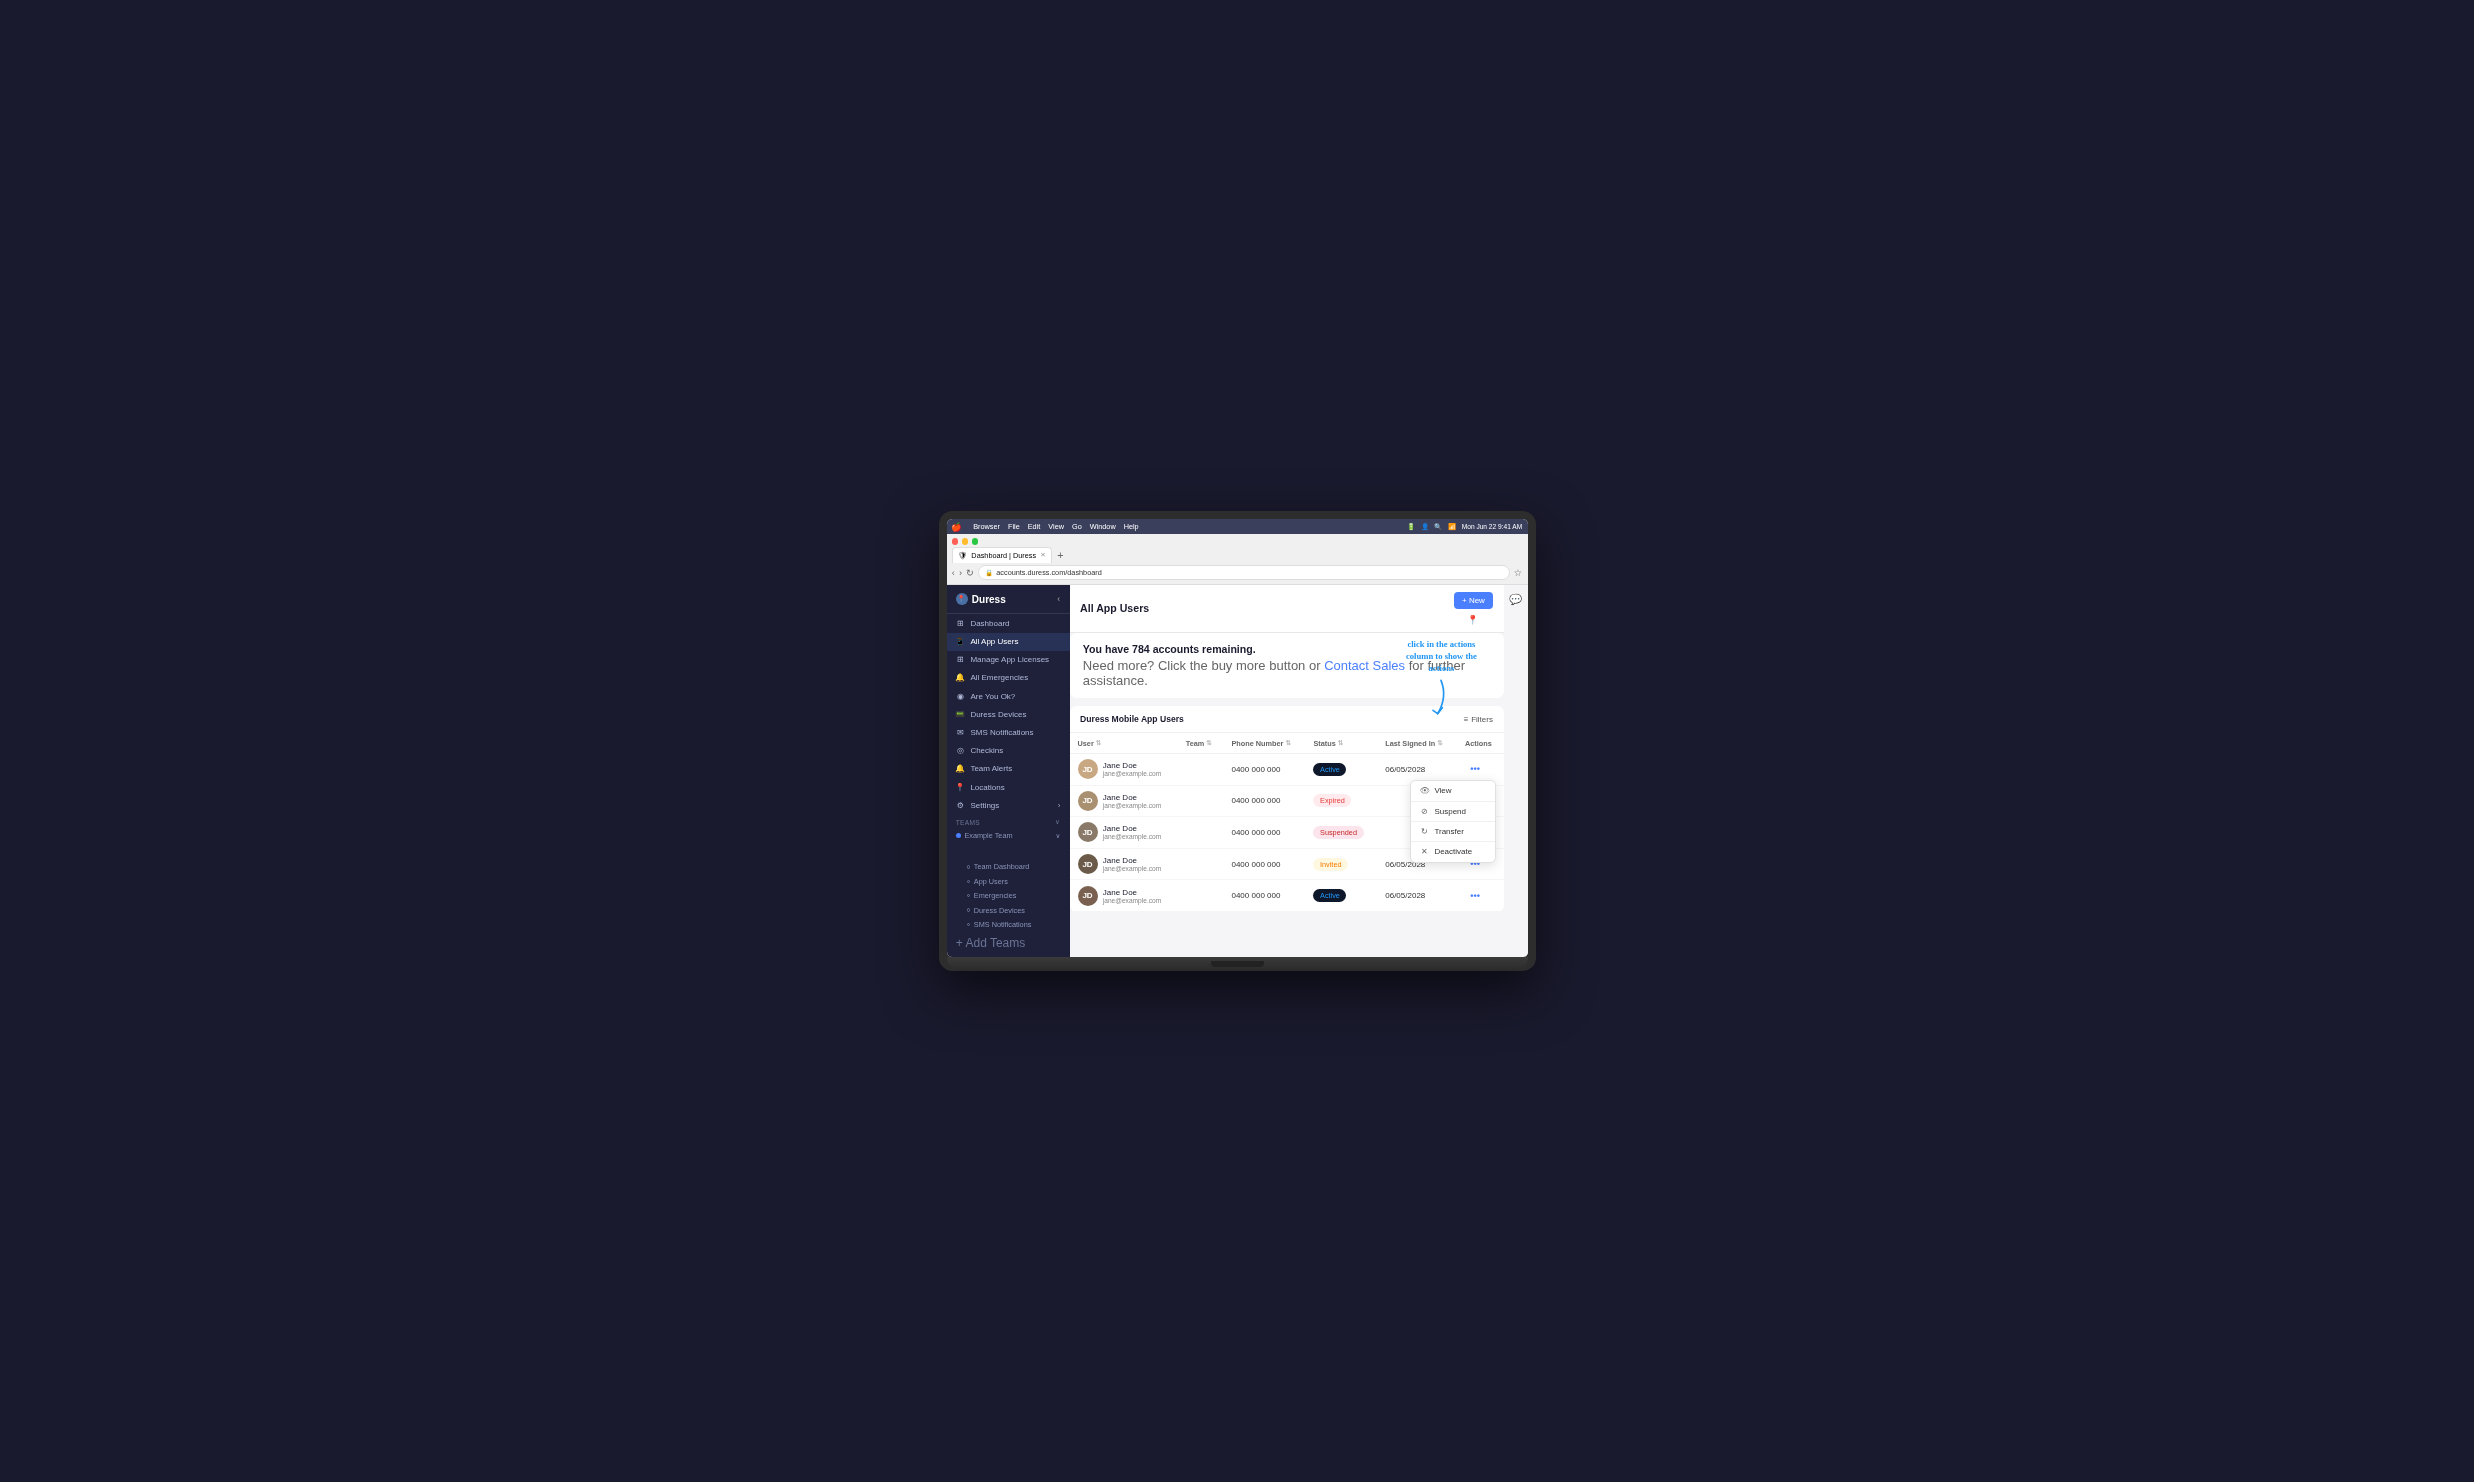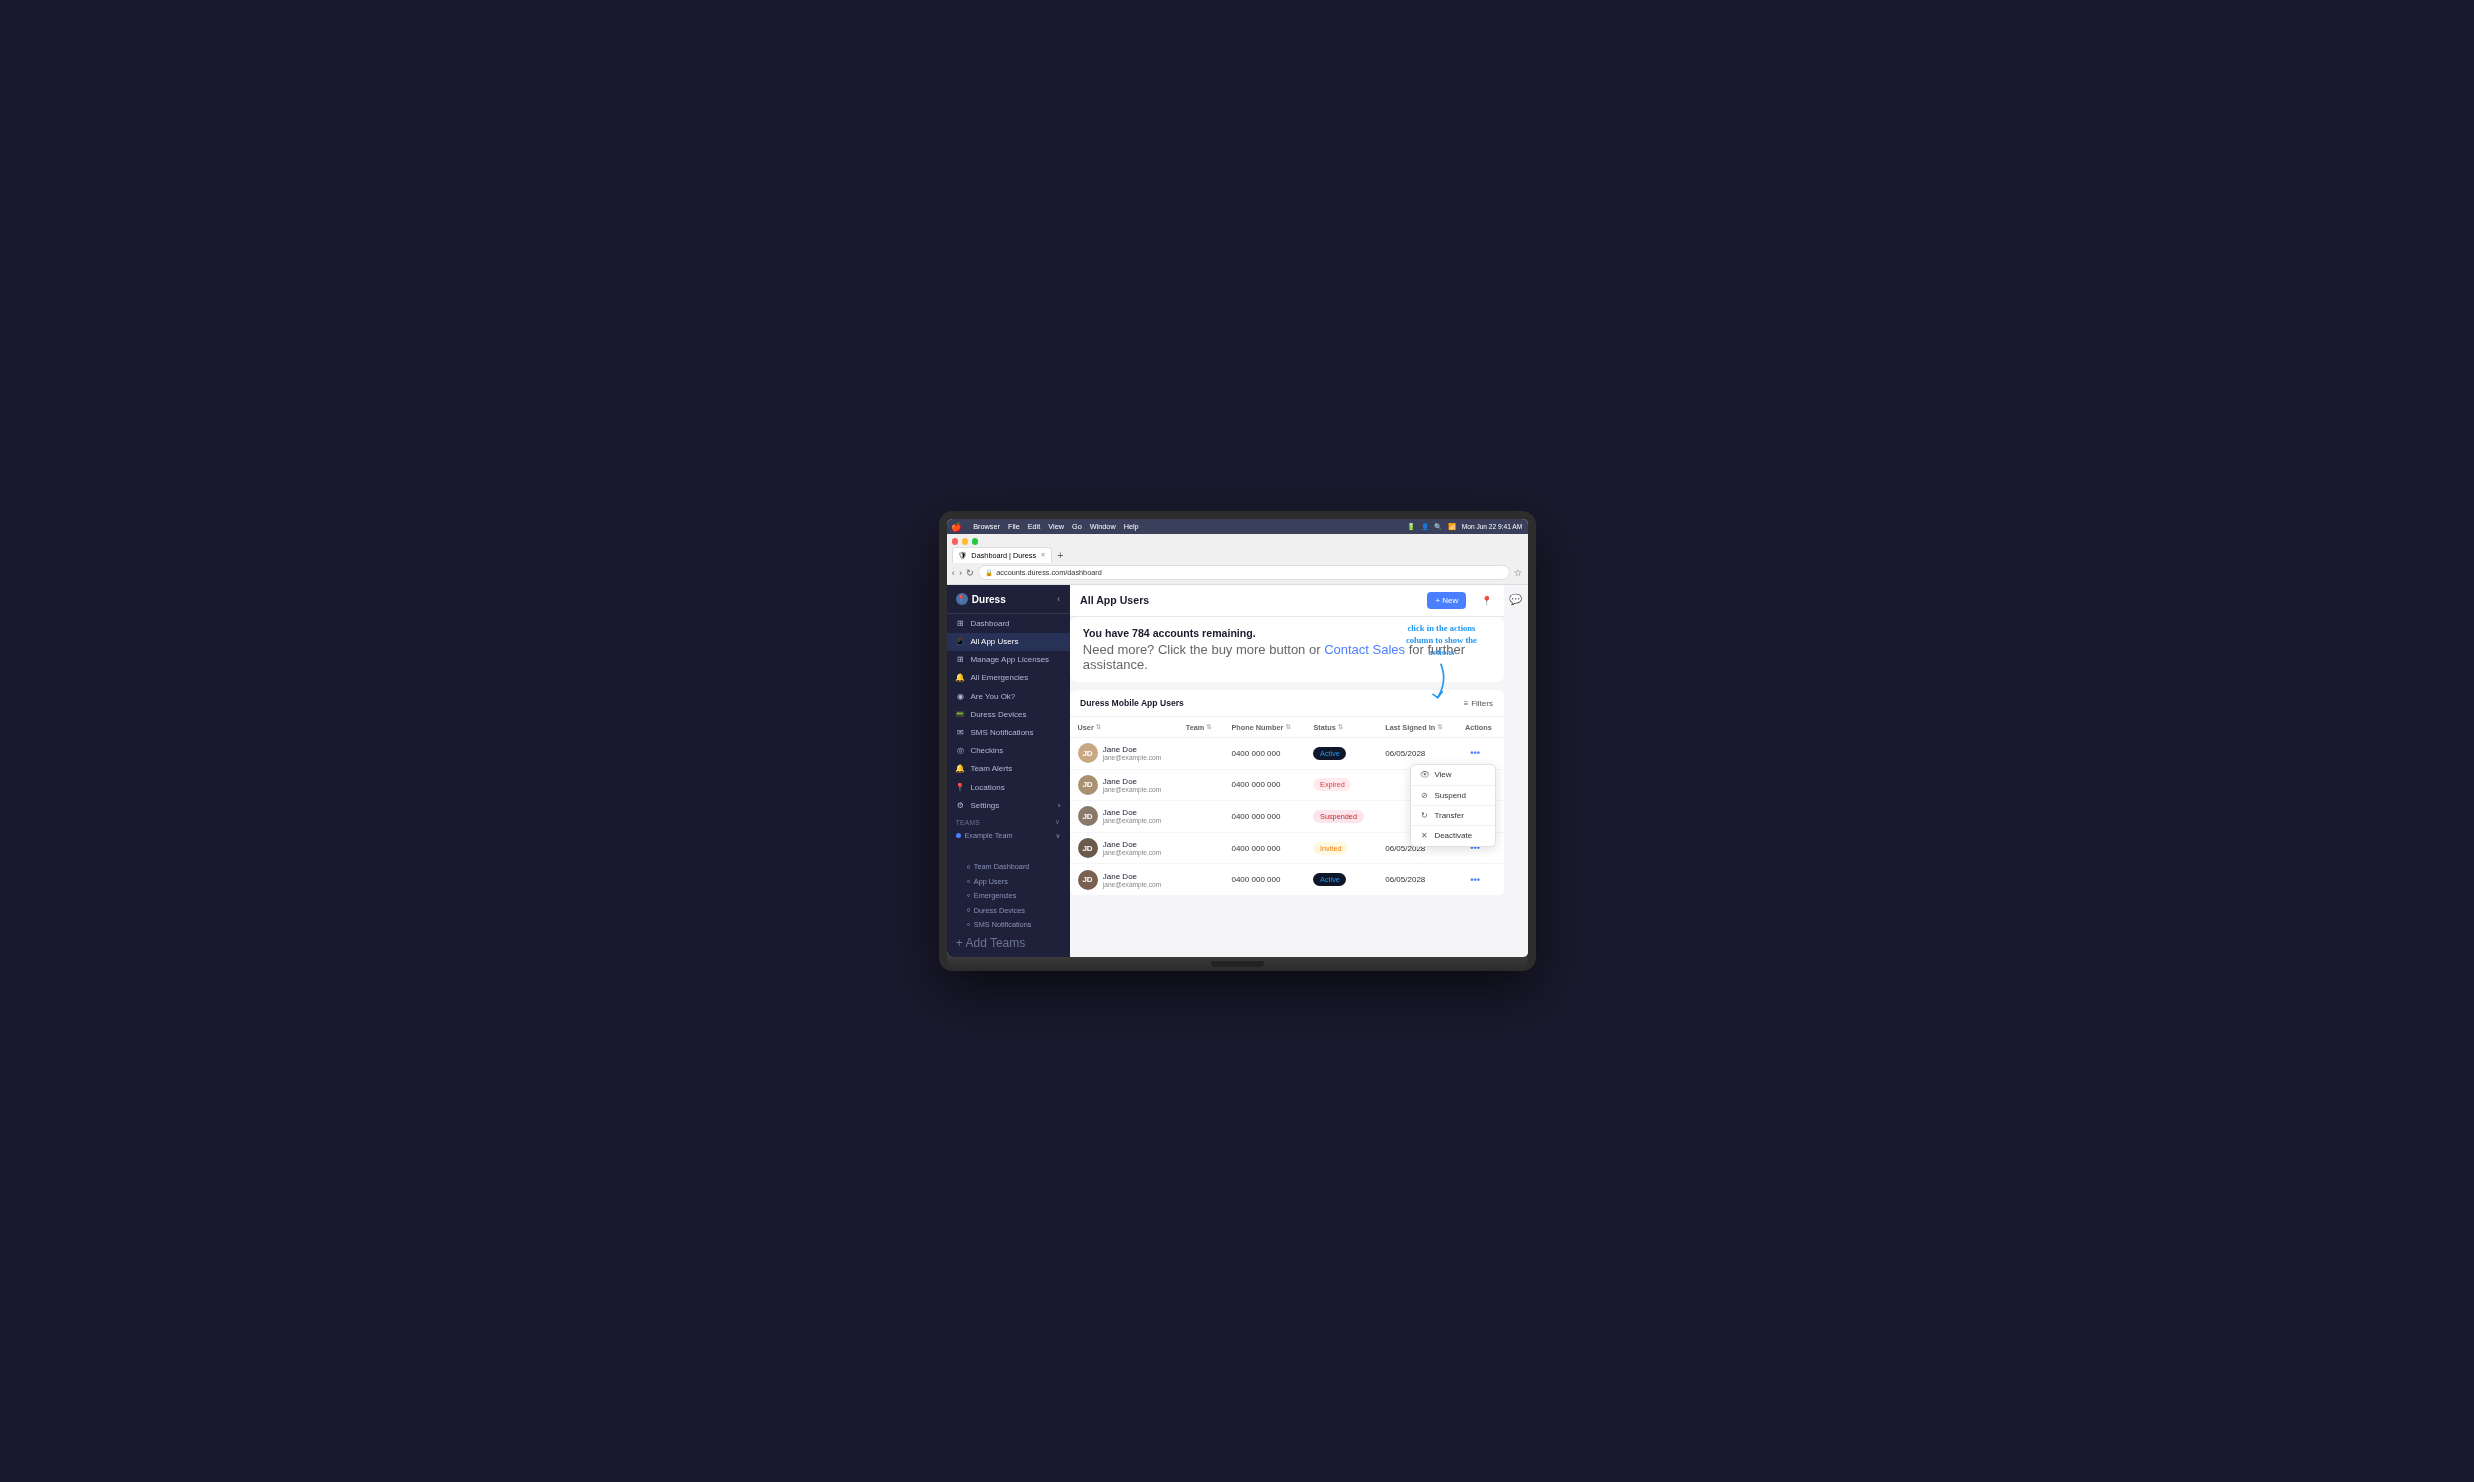--- a/index.html
+++ b/index.html
@@ -232,21 +232,21 @@
       display: flex;
       align-items: center;
       justify-content: space-between;
       border-bottom: 0.7px solid #e8e8e8;
     }
     .content-title {
       font-size: 10.6px;
       font-weight: 600;
       color: #1a1a2e;
     }
-    .header-actions { display: flex; align-items: center; gap: 15px; }
+    .header-actions { display: flex; align-items: center; gap: 5px; flex-direction: column; }
     .btn-new {
       background: #4a7fff;
       color: #fff;
       border: none;
       border-radius: 4px;
       padding: 4px 8px;
       font-size: 8px;
       cursor: pointer;
       display: flex;
       align-items: center;

